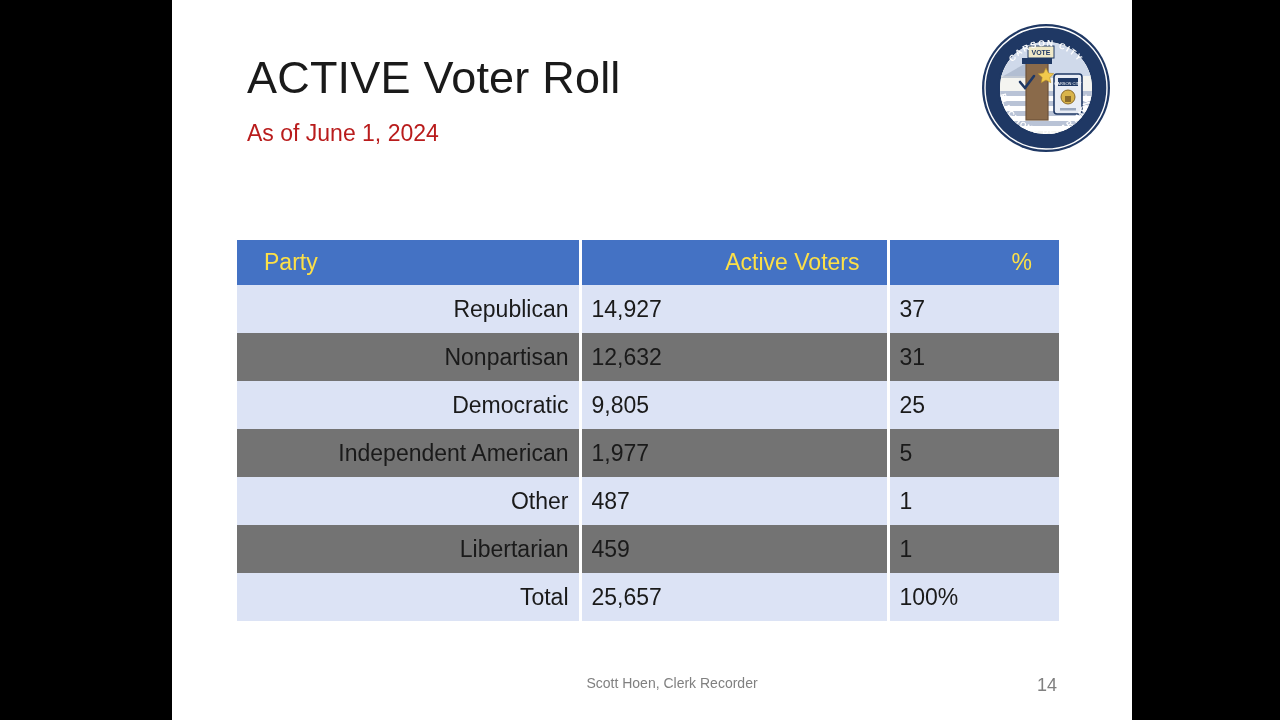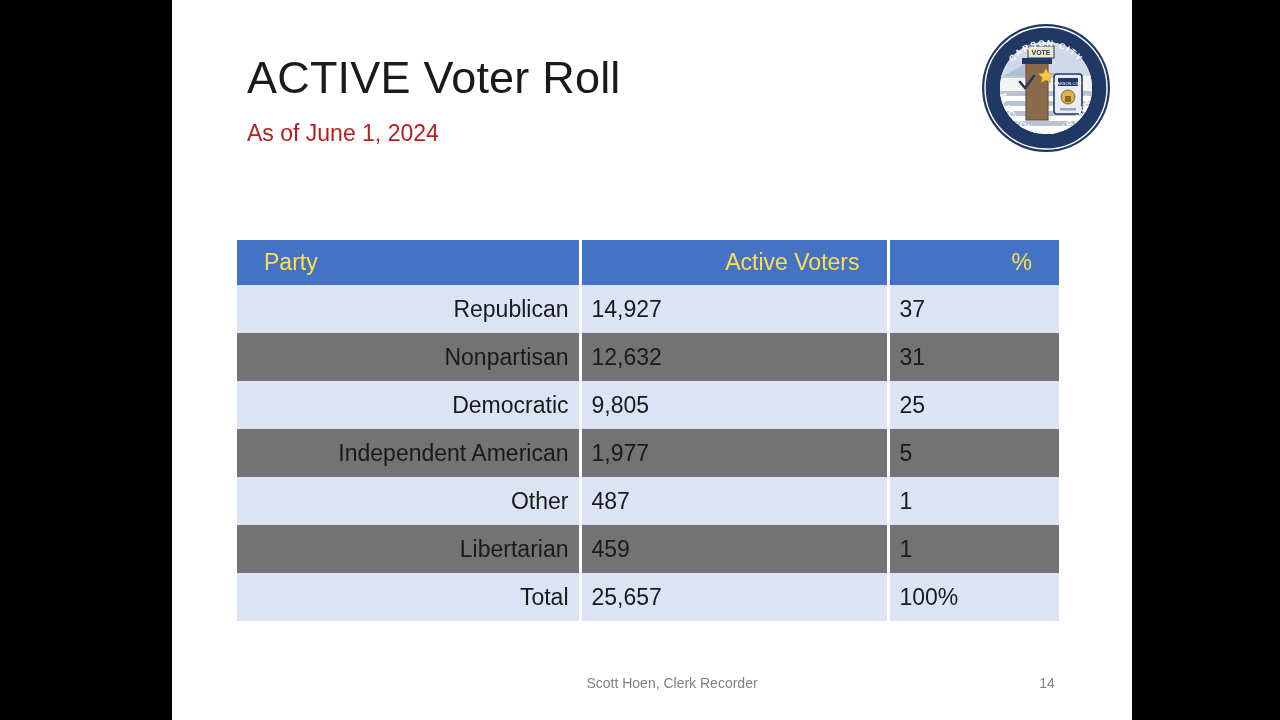--- a/index.html
+++ b/index.html
@@ -100,21 +100,21 @@
     font-size: 14px;
     color: #808080;
     margin-left: 20px;
   }
   .page-number {
     position: absolute;
     left: 855px;
     top: 675px;
     width: 40px;
     text-align: center;
-    font-size: 14px;
+    font-size: 18px;
     color: #808080;
   }
 </style>
 </head>
 <body>
 
 <div class="stage">
   <div class="slide">
 
     <div class="title">ACTIVE Voter Roll</div>

